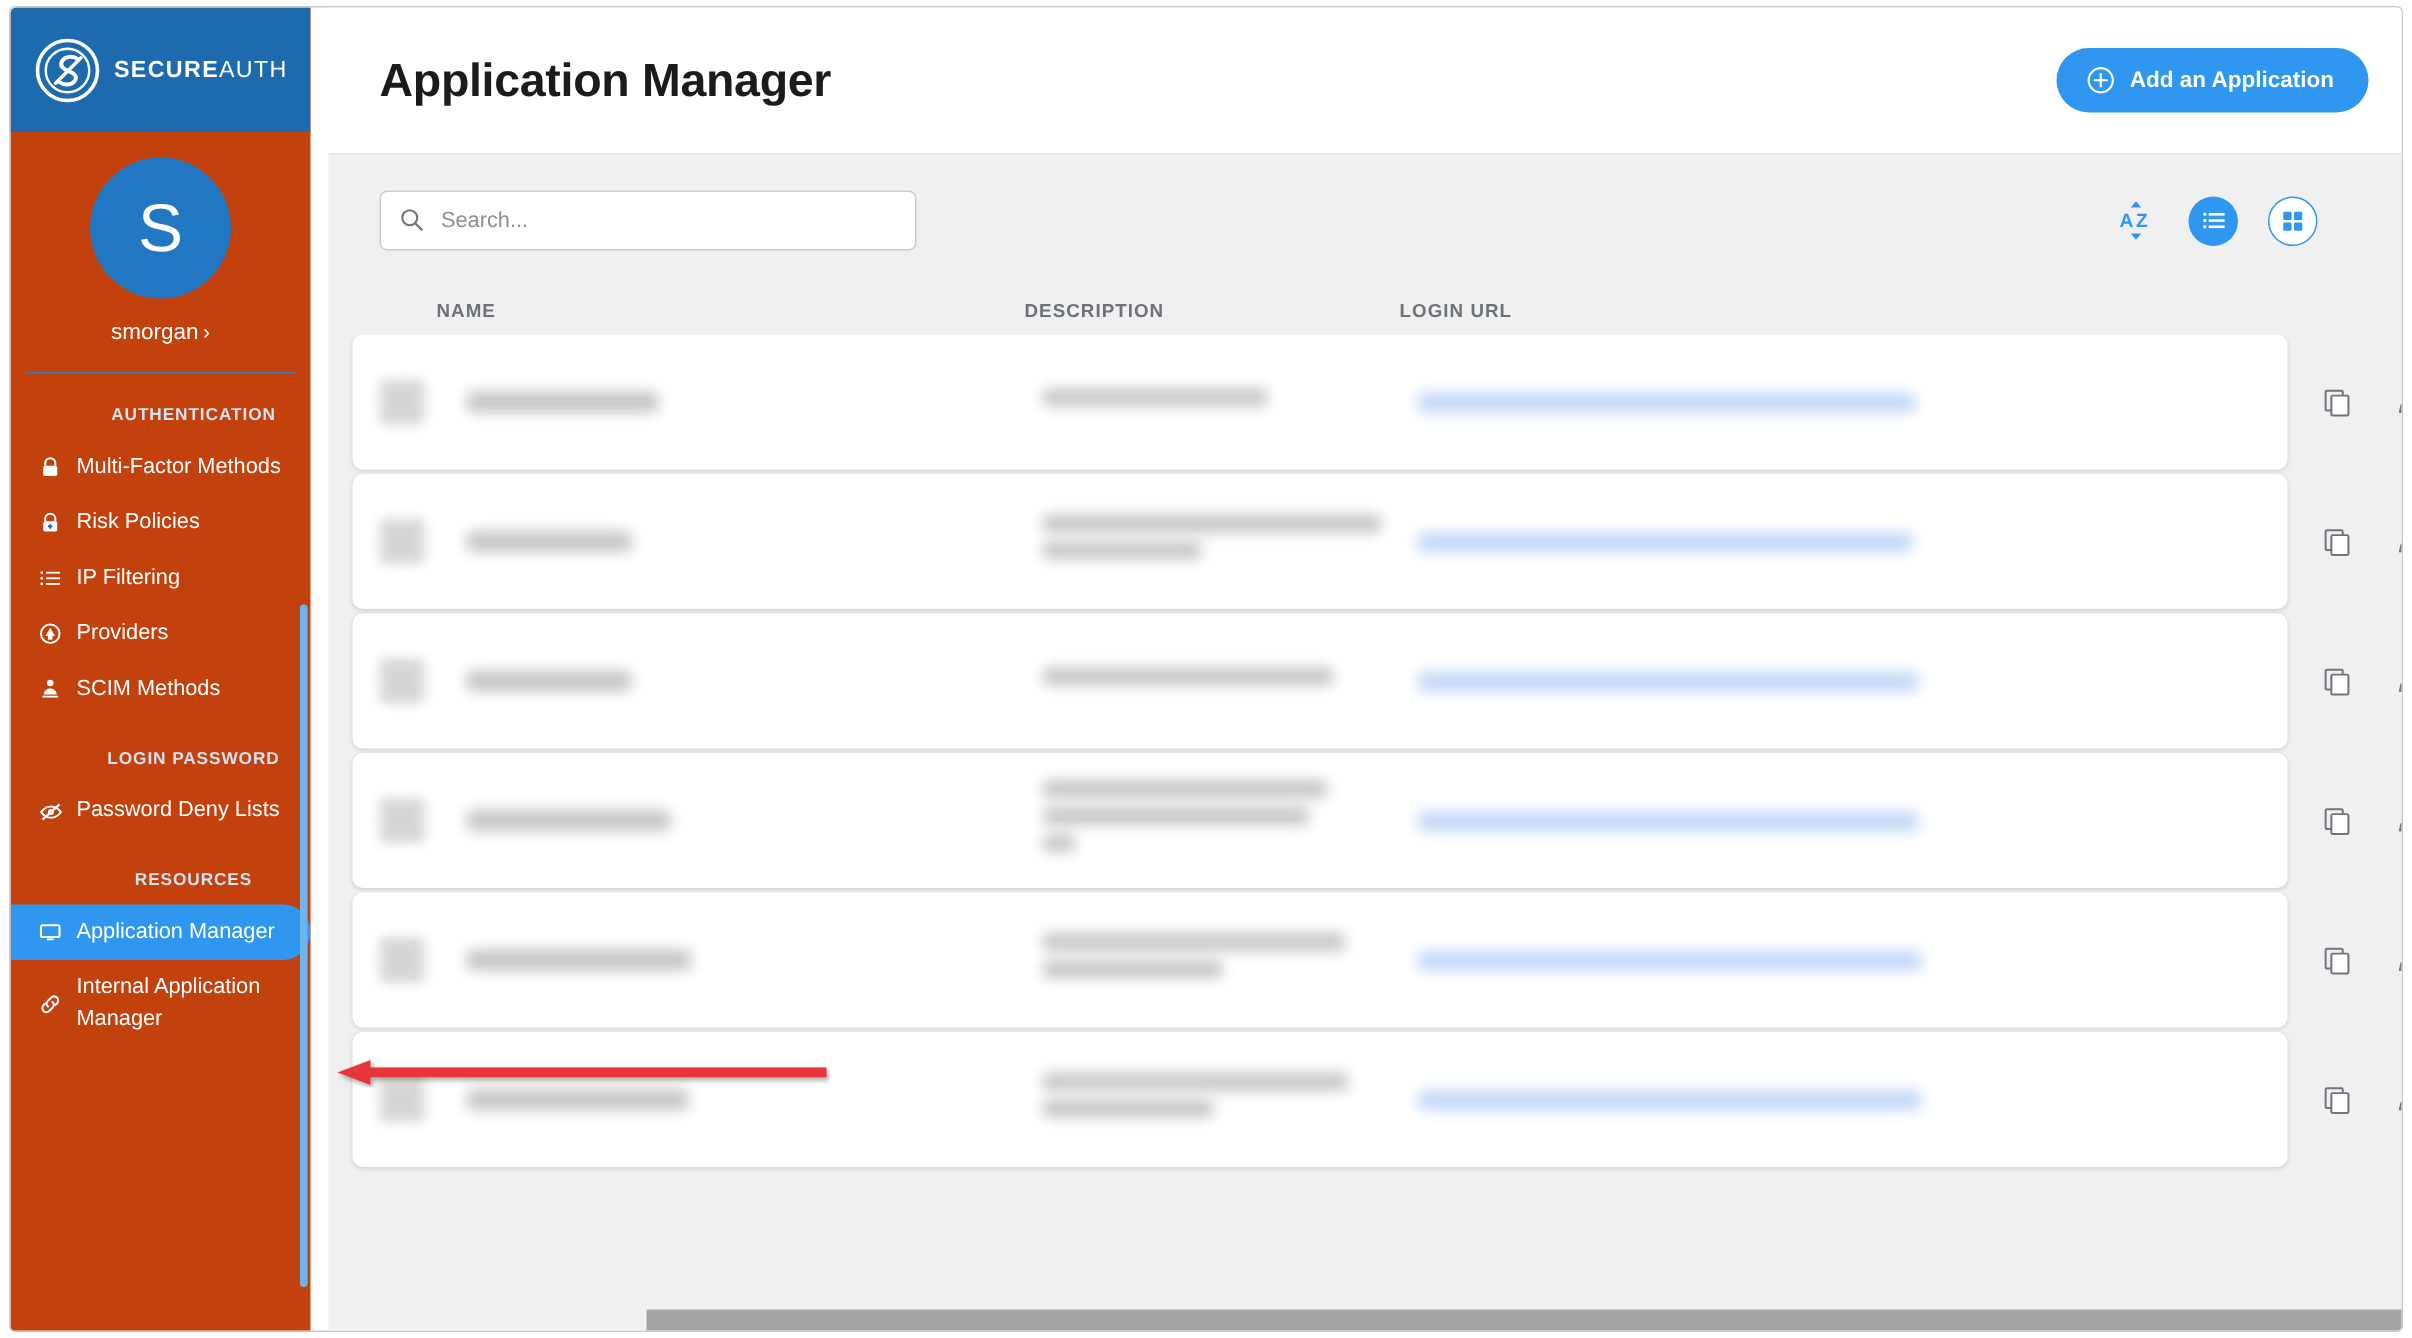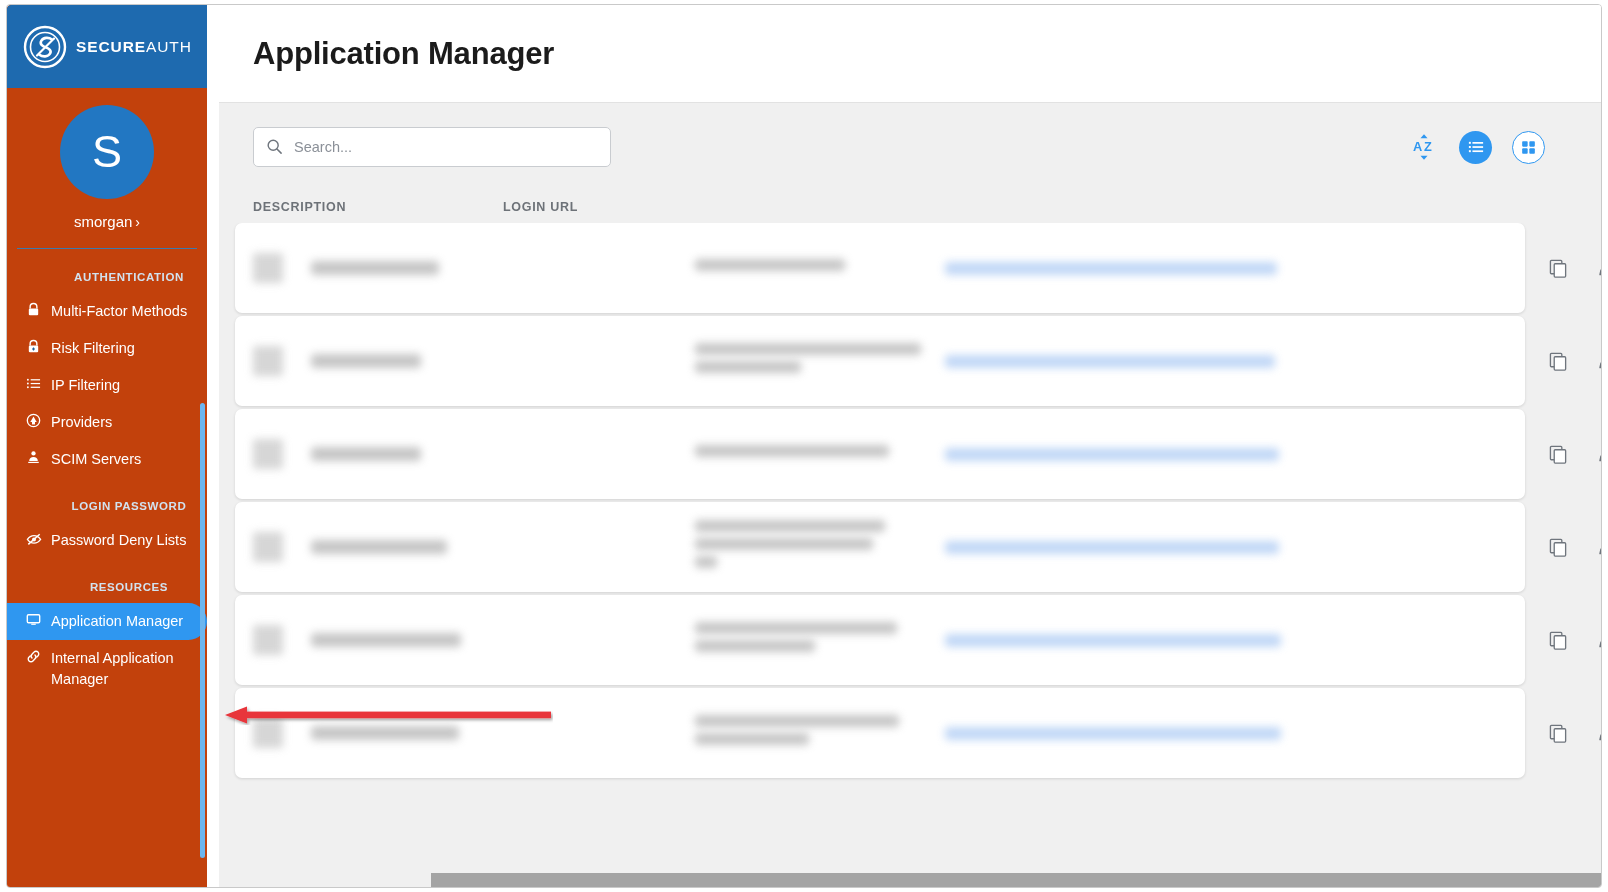--- a/index.html
+++ b/index.html
@@ -79,21 +79,21 @@
     color: #d2e2ef;
     font-size: 11.5px;
     font-weight: bold;
     letter-spacing: 0.6px;
     text-align: center;
     margin: 22px 0 10px 0;
     padding-left: 44px;
   }
   .nav-item {
     display: flex;
-    align-items: flex-start;
+    align-items: center;
     gap: 9px;
     color: #ffffff;
     font-size: 14.5px;
     font-weight: 300;
     padding: 8px 10px 8px 18px;
     min-height: 36px;
     line-height: 1.45;
   }
   .nav-item .nicon {
     flex: 0 0 17px;
@@ -332,21 +332,21 @@
     </div>
 
     <div class="nav-item">
       <span class="nicon">
         <svg viewBox="0 0 16 16" width="15" height="15">
             <path d="M4.4 7V5.2a3.6 3.6 0 117.2 0V7" fill="none" stroke="#fff" stroke-width="1.5"></path>
             <rect x="3" y="7" width="10" height="7.2" rx="1.2" fill="#fff"></rect>
             <path d="M8 9v3.2M6.4 10.6h3.2" stroke="#1f5d97" stroke-width="1.2"></path>
           </svg>
       </span>
-      <span>Risk Filtering</span>
+      <span>Risk Policies</span>
     </div>
 
     <div class="nav-item">
       <span class="nicon">
         <svg viewBox="0 0 16 16" width="15" height="15">
           <circle cx="2" cy="4" r="1" fill="#fff"></circle>
             <rect x="5" y="3.4" width="10" height="1.3" fill="#fff"></rect>
           <circle cx="2" cy="8" r="1" fill="#fff"></circle>
             <rect x="5" y="7.4" width="10" height="1.3" fill="#fff"></rect>
           <circle cx="2" cy="12" r="1" fill="#fff"></circle>
@@ -368,21 +368,21 @@
     </div>
 
     <div class="nav-item">
       <span class="nicon">
         <svg viewBox="0 0 16 16" width="15" height="15">
             <circle cx="8" cy="3.6" r="2.3" fill="#fff"></circle>
             <path d="M3.4 11.8c0-2.6 2-4.3 4.6-4.3s4.6 1.7 4.6 4.3z" fill="#fff"></path>
             <rect x="2.4" y="12.6" width="11.2" height="1.3" fill="#fff"></rect>
           </svg>
       </span>
-      <span>SCIM Servers</span>
+      <span>SCIM Methods</span>
     </div>
 
     <div class="nav-section">LOGIN PASSWORD</div>
 
     <div class="nav-item">
       <span class="nicon">
         <svg viewBox="0 0 16 16" width="16" height="16">
             <path d="M1.4 8.4S4 4.6 8 4.6s6.6 3.8 6.6 3.8S12 12.2 8 12.2 1.4 8.4 1.4 8.4z" fill="none" stroke="#fff" stroke-width="1.3"></path>
             <circle cx="8" cy="8.4" r="2" fill="#fff"></circle>
             <line x1="2.3" y1="13.4" x2="13.7" y2="3.2" stroke="#fff" stroke-width="1.5"></line>
@@ -415,20 +415,29 @@
     </div>
 
 
     <div id="sidebar-scrollbar"></div>
   </div>
 
   <div id="main">
 
     <div id="topbar">
       <div id="page-title">Application Manager</div>
+      <button id="add-app-btn">
+        <span style="display:flex">
+          <svg viewBox="0 0 20 20" width="19" height="19">
+              <circle cx="10" cy="10" r="8.5" fill="none" stroke="#fff" stroke-width="1.5"></circle>
+              <path d="M10 5.6v8.8M5.6 10h8.8" stroke="#fff" stroke-width="1.5" stroke-linecap="round"></path>
+            </svg>
+        </span>
+        <span>Add an Application</span>
+      </button>
     </div>
 
     <div id="toolbar">
       <div id="search-wrap">
         <span id="search-icon-pos">
           <svg viewBox="0 0 18 18" width="17" height="17">
               <circle cx="7.6" cy="7.6" r="5.3" fill="none" stroke="#6f757d" stroke-width="1.5"></circle>
               <line x1="11.6" y1="11.6" x2="16" y2="16" stroke="#6f757d" stroke-width="1.6" stroke-linecap="round"></line>
             </svg>
         </span>
@@ -463,20 +472,21 @@
               <rect x="10" y="1.4" width="6.6" height="6.6" rx="1" fill="#2f97f0"></rect>
               <rect x="1.4" y="10" width="6.6" height="6.6" rx="1" fill="#2f97f0"></rect>
               <rect x="10" y="10" width="6.6" height="6.6" rx="1" fill="#2f97f0"></rect>
             </svg>
           </span>
         </span>
       </div>
     </div>
 
     <div id="table-head">
+      <div class="th-name">NAME</div>
       <div class="th-desc">DESCRIPTION</div>
       <div class="th-url">LOGIN URL</div>
     </div>
 
     <div id="rows-scroll">
 
     <div class="row-card">
           <div class="cell-icon"></div>
           <div class="cell-name">
             <div class="blur-text" style="width: 128px; height: 14px;"></div>

